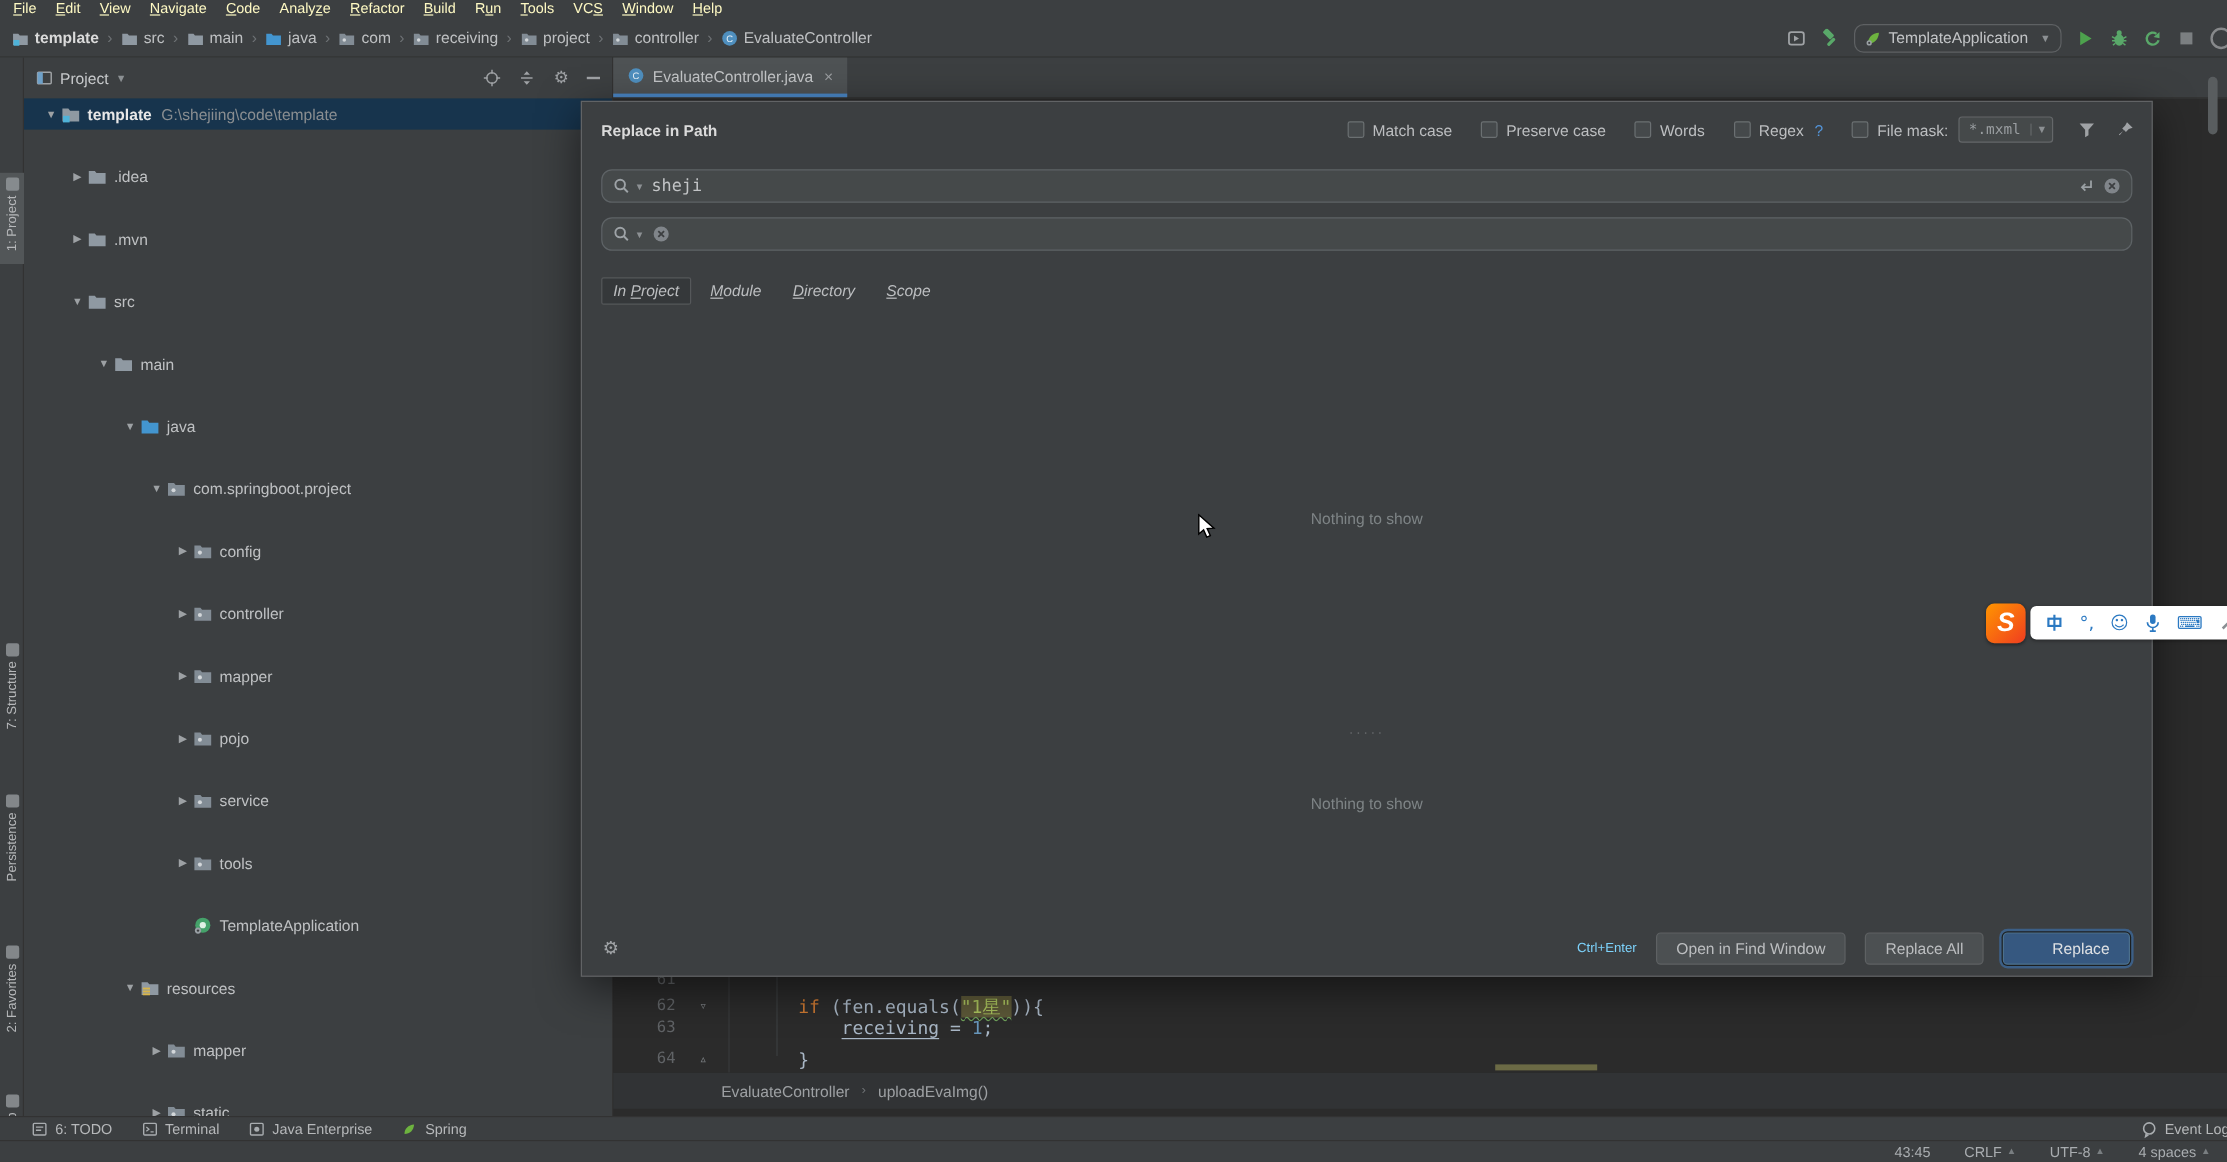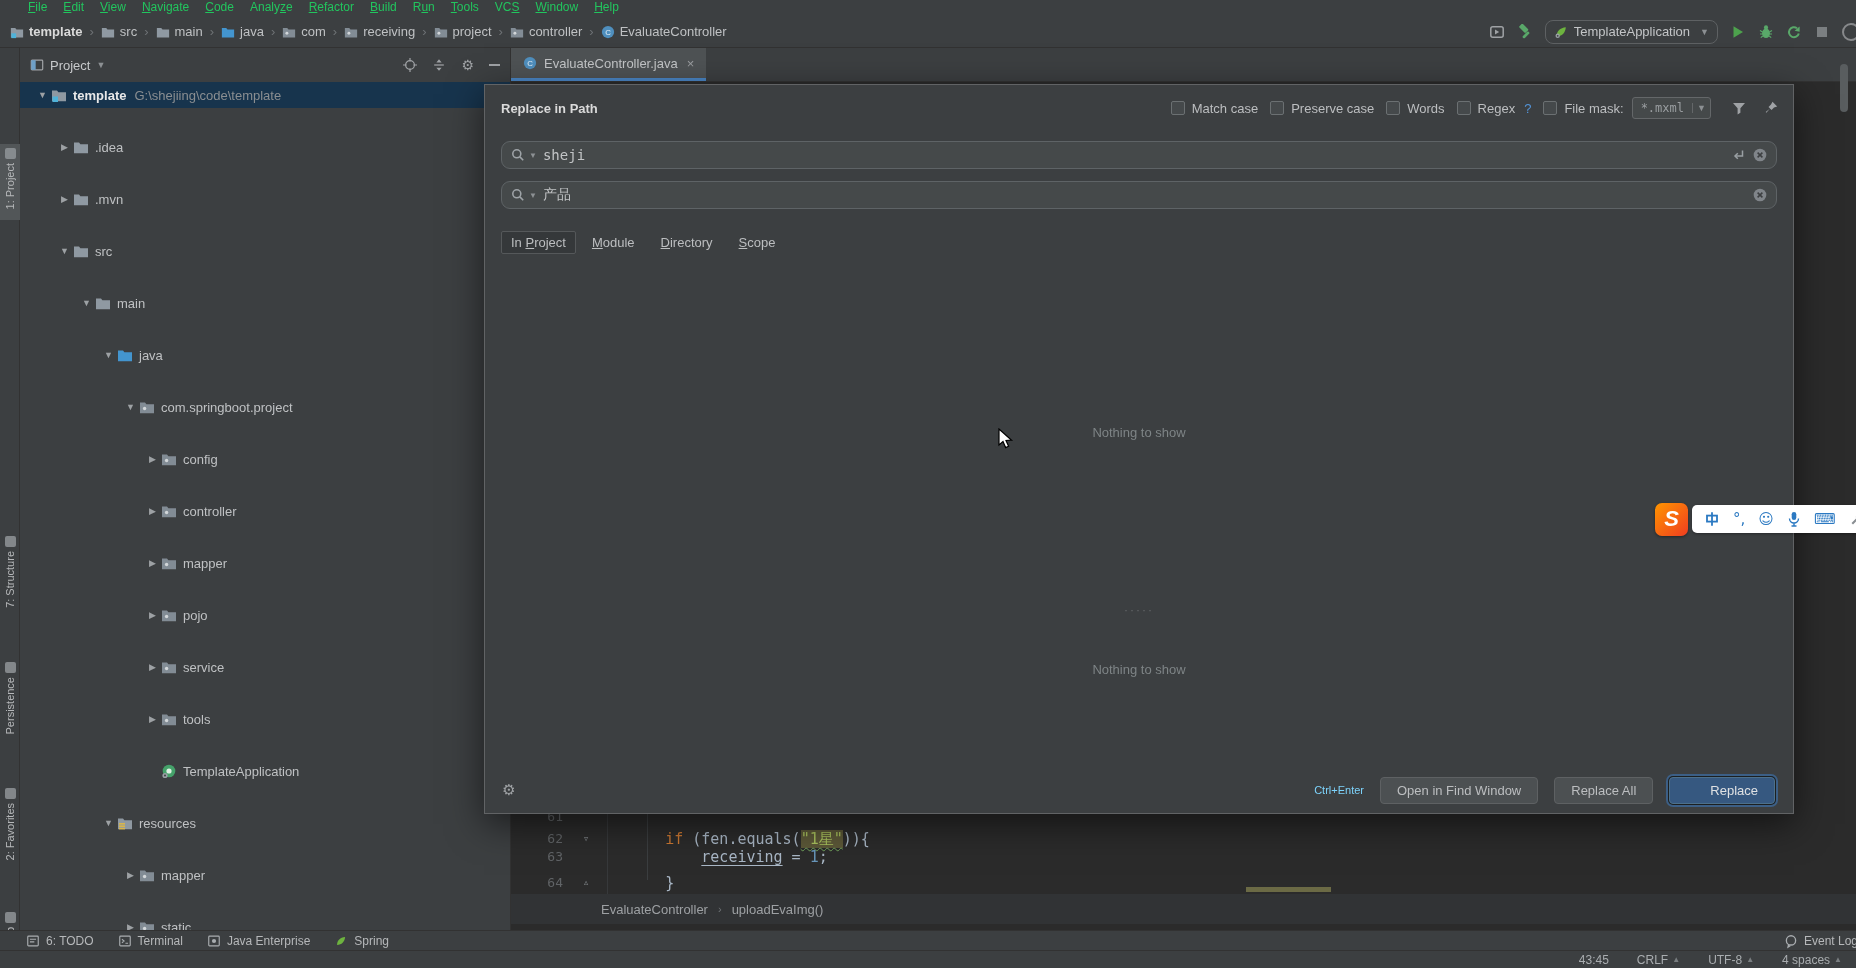--- a/index.html
+++ b/index.html
@@ -3,21 +3,21 @@
 <meta charset="utf-8">
 <style>
   * { box-sizing: border-box; margin: 0; padding: 0; }
   html,body { width:1856px; height:968px; overflow:hidden; background:#3c3f41;
     font-family:"Liberation Sans", sans-serif; color:#bbbbbb; }
   .abs { position:absolute; }
   #app { position:relative; width:1856px; height:968px; background:#3c3f41; }
 
   
   #menubar { left:0; top:0; width:100%; height:16px; display:flex; align-items:flex-start;
-    padding-left:20px; font-size:12px; color:#22c55e; }
+    padding-left:3px; font-size:12px; color:#fef9c3; }
   .menu-item { padding:0 8px; line-height:15px; cursor:default; }
   .menu-item .u { text-decoration:underline; }
 
   
   #navbar { left:0; top:16px; width:100%; height:32px; border-bottom:1px solid #323232;
     display:flex; align-items:center; padding:0 10px; }
   #crumbs { display:flex; align-items:center; font-size:13px; }
   .crumb { display:flex; align-items:center; gap:5px; color:#bfc1c3; }
   .crumb.first .lbl { font-weight:bold; color:#dadada; }
   .crumb-sep { color:#6e7275; margin:0 7px; font-size:13px; }
@@ -82,38 +82,38 @@
   
   #ed-crumbbar { position:absolute; left:0; right:0; top:846px; height:30px; background:#313335;
     display:flex; align-items:center; padding-left:90px; font-size:13px; color:#9da0a3; gap:10px; }
   .edc-sep { color:#6f7376; font-size:11px; }
 
   
   #dialog { left:484px; top:84px; width:1310px; height:730px; background:#3c3f41;
     border:1px solid #616365; box-shadow:0 10px 34px rgba(0,0,0,.55); z-index:5; }
   #dlg-head { position:absolute; left:16px; right:14px; top:10px; height:26px; display:flex; align-items:center; }
   #dlg-title { font-weight:bold; font-size:13px; color:#dadada; margin-right:auto;text-align:center; }
-  .cb-group { display:flex; align-items:center; gap:12px; }
+  .cb-group { display:flex; align-items:center; gap:24px; }
   .cb-item { display:flex; align-items:center; gap:7px; font-size:13px; color:#bcbec0; cursor:default; }
   .cbox { width:14px; height:14px; background:#45494b; border:1px solid #6b7072; border-radius:2px; }
   .regex-q { color:#5394d8; margin-left:2px; }
   #mask-combo { display:flex; align-items:center; height:22px; margin-left:8px;
     border:1px solid #646769; border-radius:3px; background:#45494a; }
   #mask-combo .val { padding:0 8px; font-size:12px; color:#9a9ea1; font-family:"DejaVu Sans Mono", monospace; }
   #mask-combo .dd { width:18px; text-align:center; border-left:1px solid #646769; color:#8c9093; font-size:9px; }
   #dlg-head-icons { display:flex; align-items:center; gap:16px; margin-left:20px; }
 
   .sfield { position:absolute; left:16px; right:16px; height:28px; background:#45494a;
     border:1px solid #5e6366; border-radius:9px; display:flex; align-items:center; padding:0 8px; gap:6px; }
   #field-search { top:56px; } #field-replace { top:96px; }
   .sfield input { flex:1; background:transparent; border:none; outline:none; color:#c2c4c6;
     font-family:"DejaVu Sans Mono", monospace; font-size:14px; }
   .mag-dd { color:#8c9093; font-size:8px; margin-left:-3px; }
 
-  #scope-tabs { position:absolute; left:16px; top:146px; display:flex; gap:6px; font-size:13px; }
+  #scope-tabs { position:absolute; left:16px; top:146px; display:flex; gap:6px; font-size:13px;font-style:italic; }
   .stab { padding:3px 9px; color:#bcbec0; border:1px solid transparent; border-radius:2px; cursor:default; }
   .stab.selected { background:#35383a; border-color:#55585a; }
   .stab .u { text-decoration:underline; }
 
   .empty-msg { position:absolute; left:0; width:100%; text-align:center; color:#7e8486; font-size:13px; }
   #empty1 { top:340px; } #empty2 { top:577px; }
   #splitter { position:absolute; left:0; width:100%; top:520px; text-align:center; color:#66696b;
     font-size:12px; letter-spacing:2px; line-height:10px; }
 
   #dlg-foot { position:absolute; left:0; right:0; bottom:0; height:46px; display:flex; align-items:center;
@@ -607,21 +607,20 @@
         </span>
     </div>
     <div class="sfield" id="field-replace">
       <span class="icon16">
           <svg width="16" height="16" viewBox="0 0 16 16">
             <circle cx="6.8" cy="6.8" r="4" stroke="#9ea3a7" stroke-width="1.6" fill="none"></circle>
             <path d="M9.9 9.9l3.3 3.3" stroke="#9ea3a7" stroke-width="1.6"></path>
           </svg>
         </span>
       <span class="mag-dd">▼</span>
-      <input value="产品" style="">
       <span class="icon16">
           <svg width="16" height="16" viewBox="0 0 16 16">
             <circle cx="8" cy="8" r="6.3" fill="#80858a"></circle>
             <path d="M5.6 5.6l4.8 4.8M10.4 5.6l-4.8 4.8" stroke="#3c3f41" stroke-width="1.5"></path>
           </svg>
         </span>
     </div>
 
     <div id="scope-tabs">
         <span class="stab selected">In <span class="u">P</span>roject</span>

